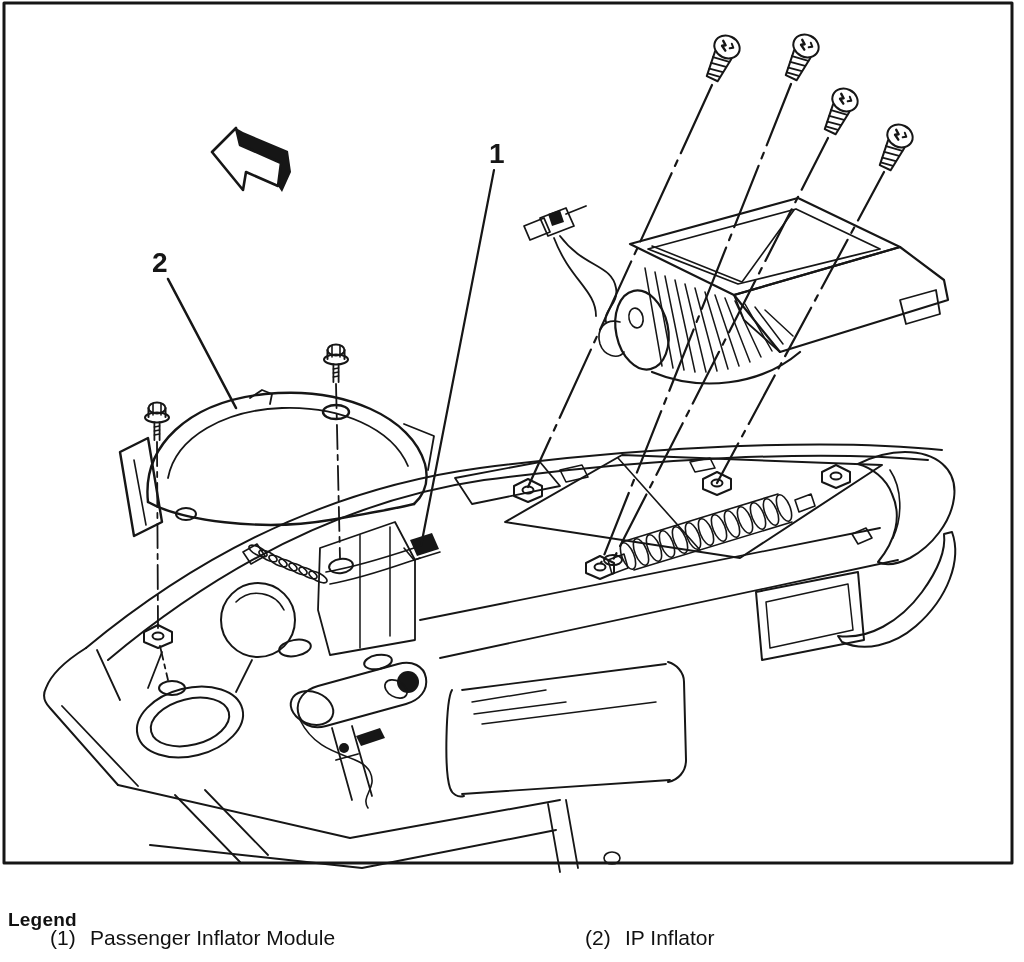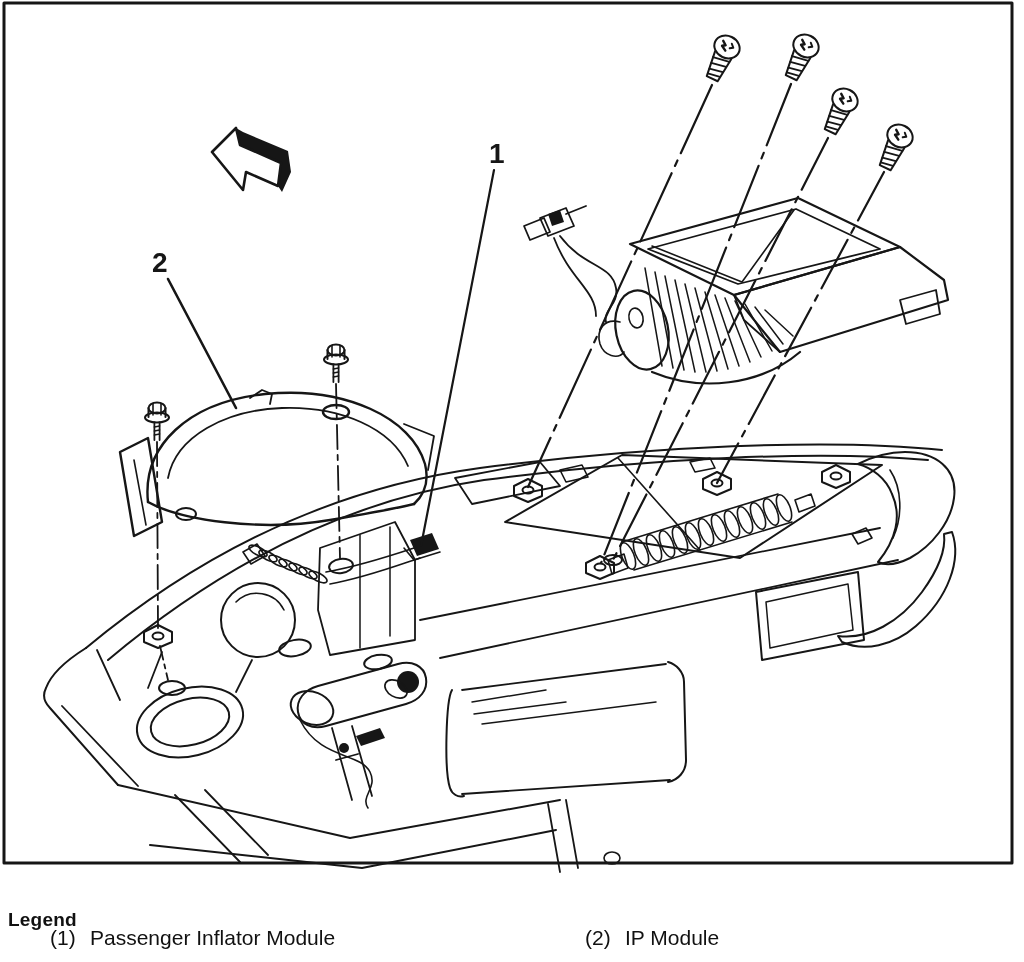--- a/index.html
+++ b/index.html
@@ -228,17 +228,17 @@
       <text x="152" y="272" font-family="Liberation Sans, sans-serif" font-size="28" font-weight="bold" fill="#161616" stroke="none">2</text>
     </g>
   </svg>
 
   <div class="legend">
     <div class="legend-title">Legend</div>
     <div class="legend-item li-1">
       <span class="num">(1)</span><span>Passenger Inflator Module</span>
     </div>
     <div class="legend-item li-2">
-      <span class="num">(2)</span><span>IP Module</span>
+      <span class="num">(2)</span><span>IP Inflator</span>
     </div>
   </div>
 
 </div>
 
 </body></html>

